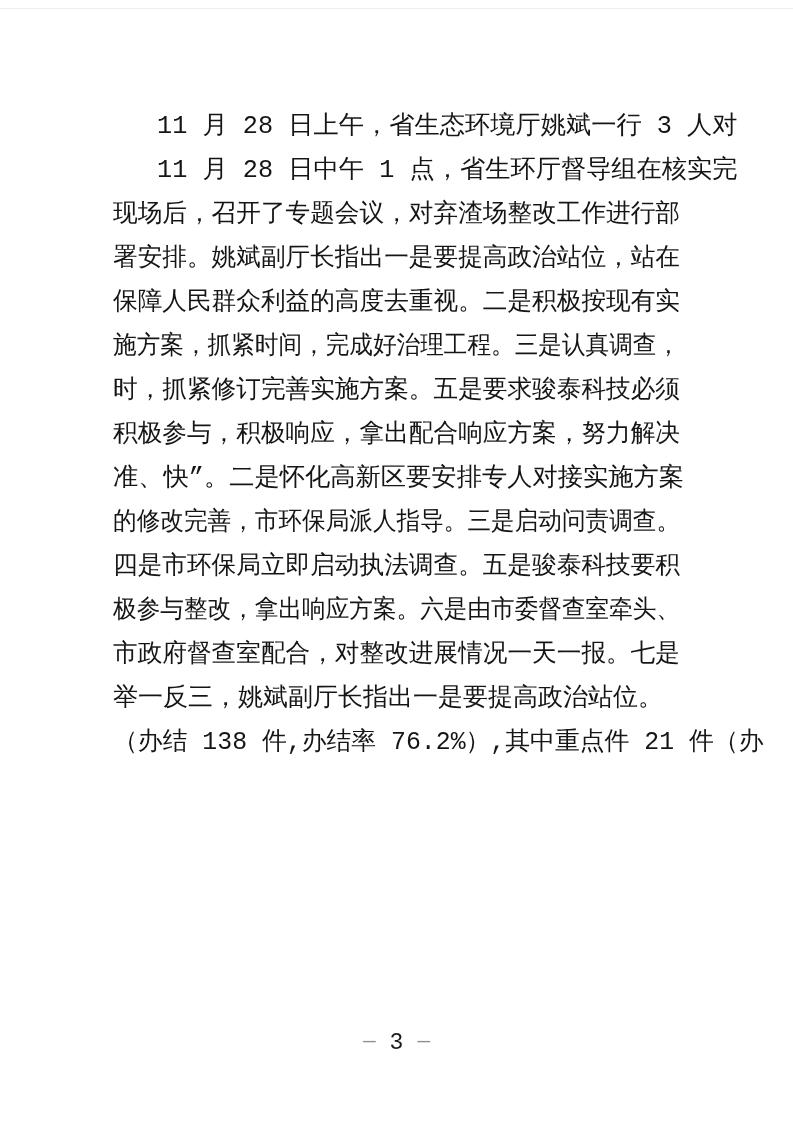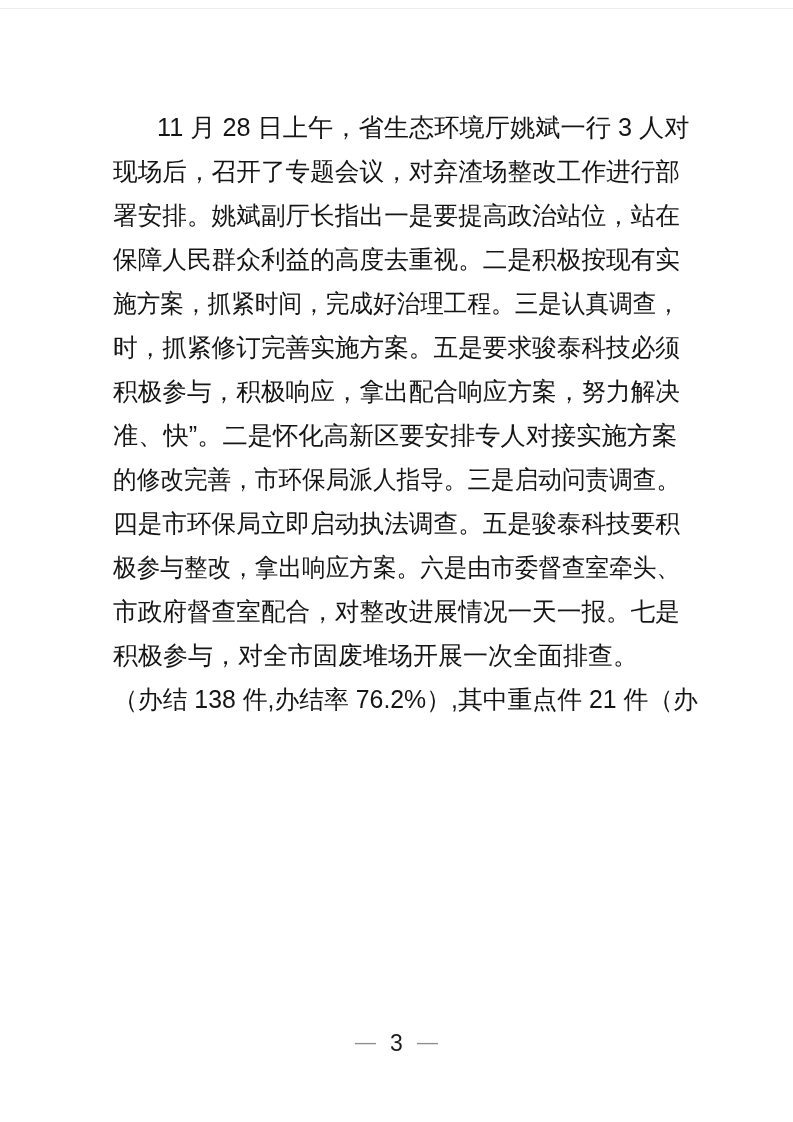--- a/index.html
+++ b/index.html
@@ -8,21 +8,21 @@
     width: 793px;
     height: 1122px;
     overflow: hidden;
     background: #ffffff;
   }
   .page {
     position: relative;
     width: 793px;
     height: 1122px;
     background: #ffffff;
-    font-family: Liberation Sans, sans-serif;
+    font-family: Liberation Mono, monospace;
     color: #151515;
   }
   .scan-edge {
     position: absolute;
     top: 8px;
     left: 0;
     width: 100%;
     height: 1px;
     background: #dcdcdc;
     opacity: 0.5;
@@ -70,31 +70,32 @@
   }
 </style>
 </head>
 <body>
 
 <div class="page">
   <div class="scan-edge"></div>
 
   <div class="content">
     <div class="line indent"><span style="transform: scaleX(1.00965);">11 月 28 日上午，省生态环境厅姚斌一行 3 人对</span></div>
+    <div class="line indent"><span style="transform: scaleX(1.00965);">11 月 28 日中午 1 点，省生环厅督导组在核实完</span></div>
     <div class="line"><span style="transform: scaleX(0.986087);">现场后，召开了专题会议，对弃渣场整改工作进行部</span></div>
     <div class="line"><span style="transform: scaleX(0.986087);">署安排。姚斌副厅长指出一是要提高政治站位，站在</span></div>
     <div class="line"><span style="transform: scaleX(0.986087);">保障人民群众利益的高度去重视。二是积极按现有实</span></div>
     <div class="line"><span style="transform: scaleX(0.945);">施方案，抓紧时间，完成好治理工程。三是认真调查，</span></div>
     <div class="line"><span style="transform: scaleX(0.986087);">时，抓紧修订完善实施方案。五是要求骏泰科技必须</span></div>
     <div class="line"><span style="transform: scaleX(0.986087);">积极参与，积极响应，拿出配合响应方案，努力解决</span></div>
     <div class="line"><span style="transform: scaleX(1.0107);">准、快”。二是怀化高新区要安排专人对接实施方案</span></div>
     <div class="line"><span style="transform: scaleX(0.945);">的修改完善，市环保局派人指导。三是启动问责调查。</span></div>
     <div class="line"><span style="transform: scaleX(0.986087);">四是市环保局立即启动执法调查。五是骏泰科技要积</span></div>
     <div class="line"><span style="transform: scaleX(0.945);">极参与整改，拿出响应方案。六是由市委督查室牵头、</span></div>
     <div class="line"><span style="transform: scaleX(0.986087);">市政府督查室配合，对整改进展情况一天一报。七是</span></div>
-    <div class="line"><span>积极参与，对全市固废堆场开展一次全面排查。</span></div>
+    <div class="line"><span>举一反三，姚斌副厅长指出一是要提高政治站位。</span></div>
     <div class="line"><span style="transform: scaleX(0.992995);">（办结 138 件,办结率 76.2%）,其中重点件 21 件（办</span></div>
   </div>
 
   <div class="footer">
     <span class="dash">—</span><span class="num">3</span><span class="dash">—</span>
   </div>
 </div>
 
 </body></html>

